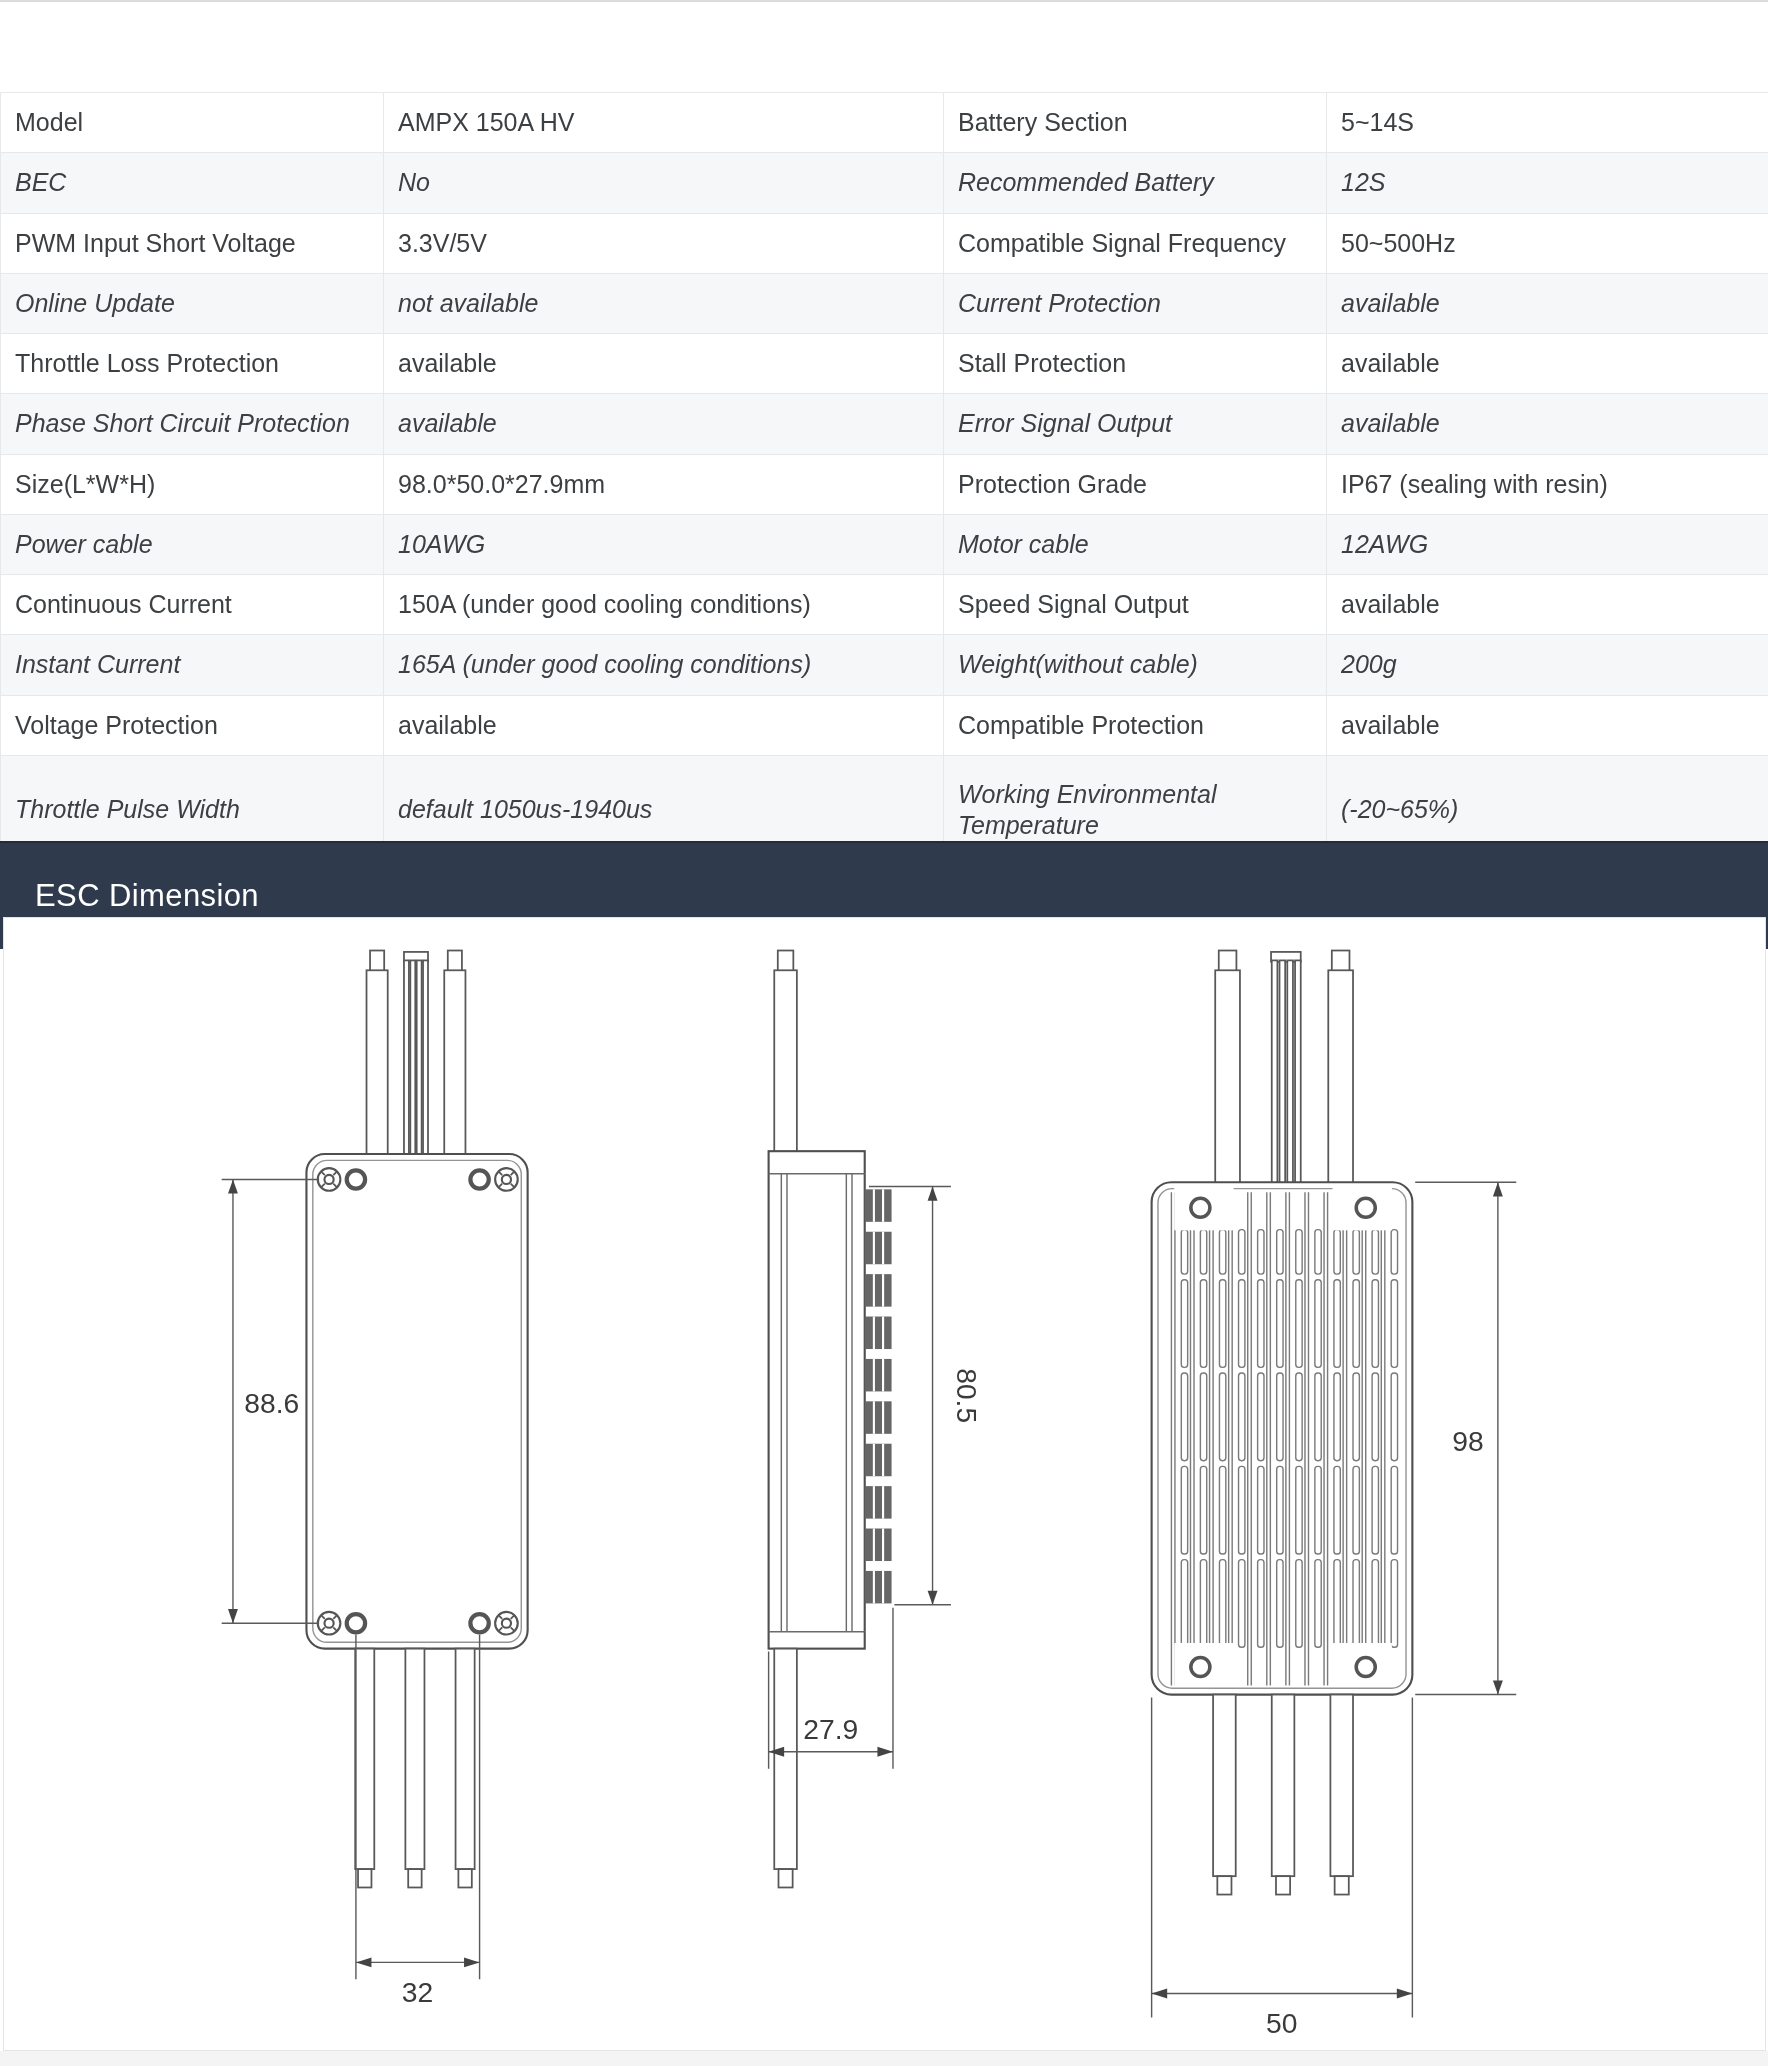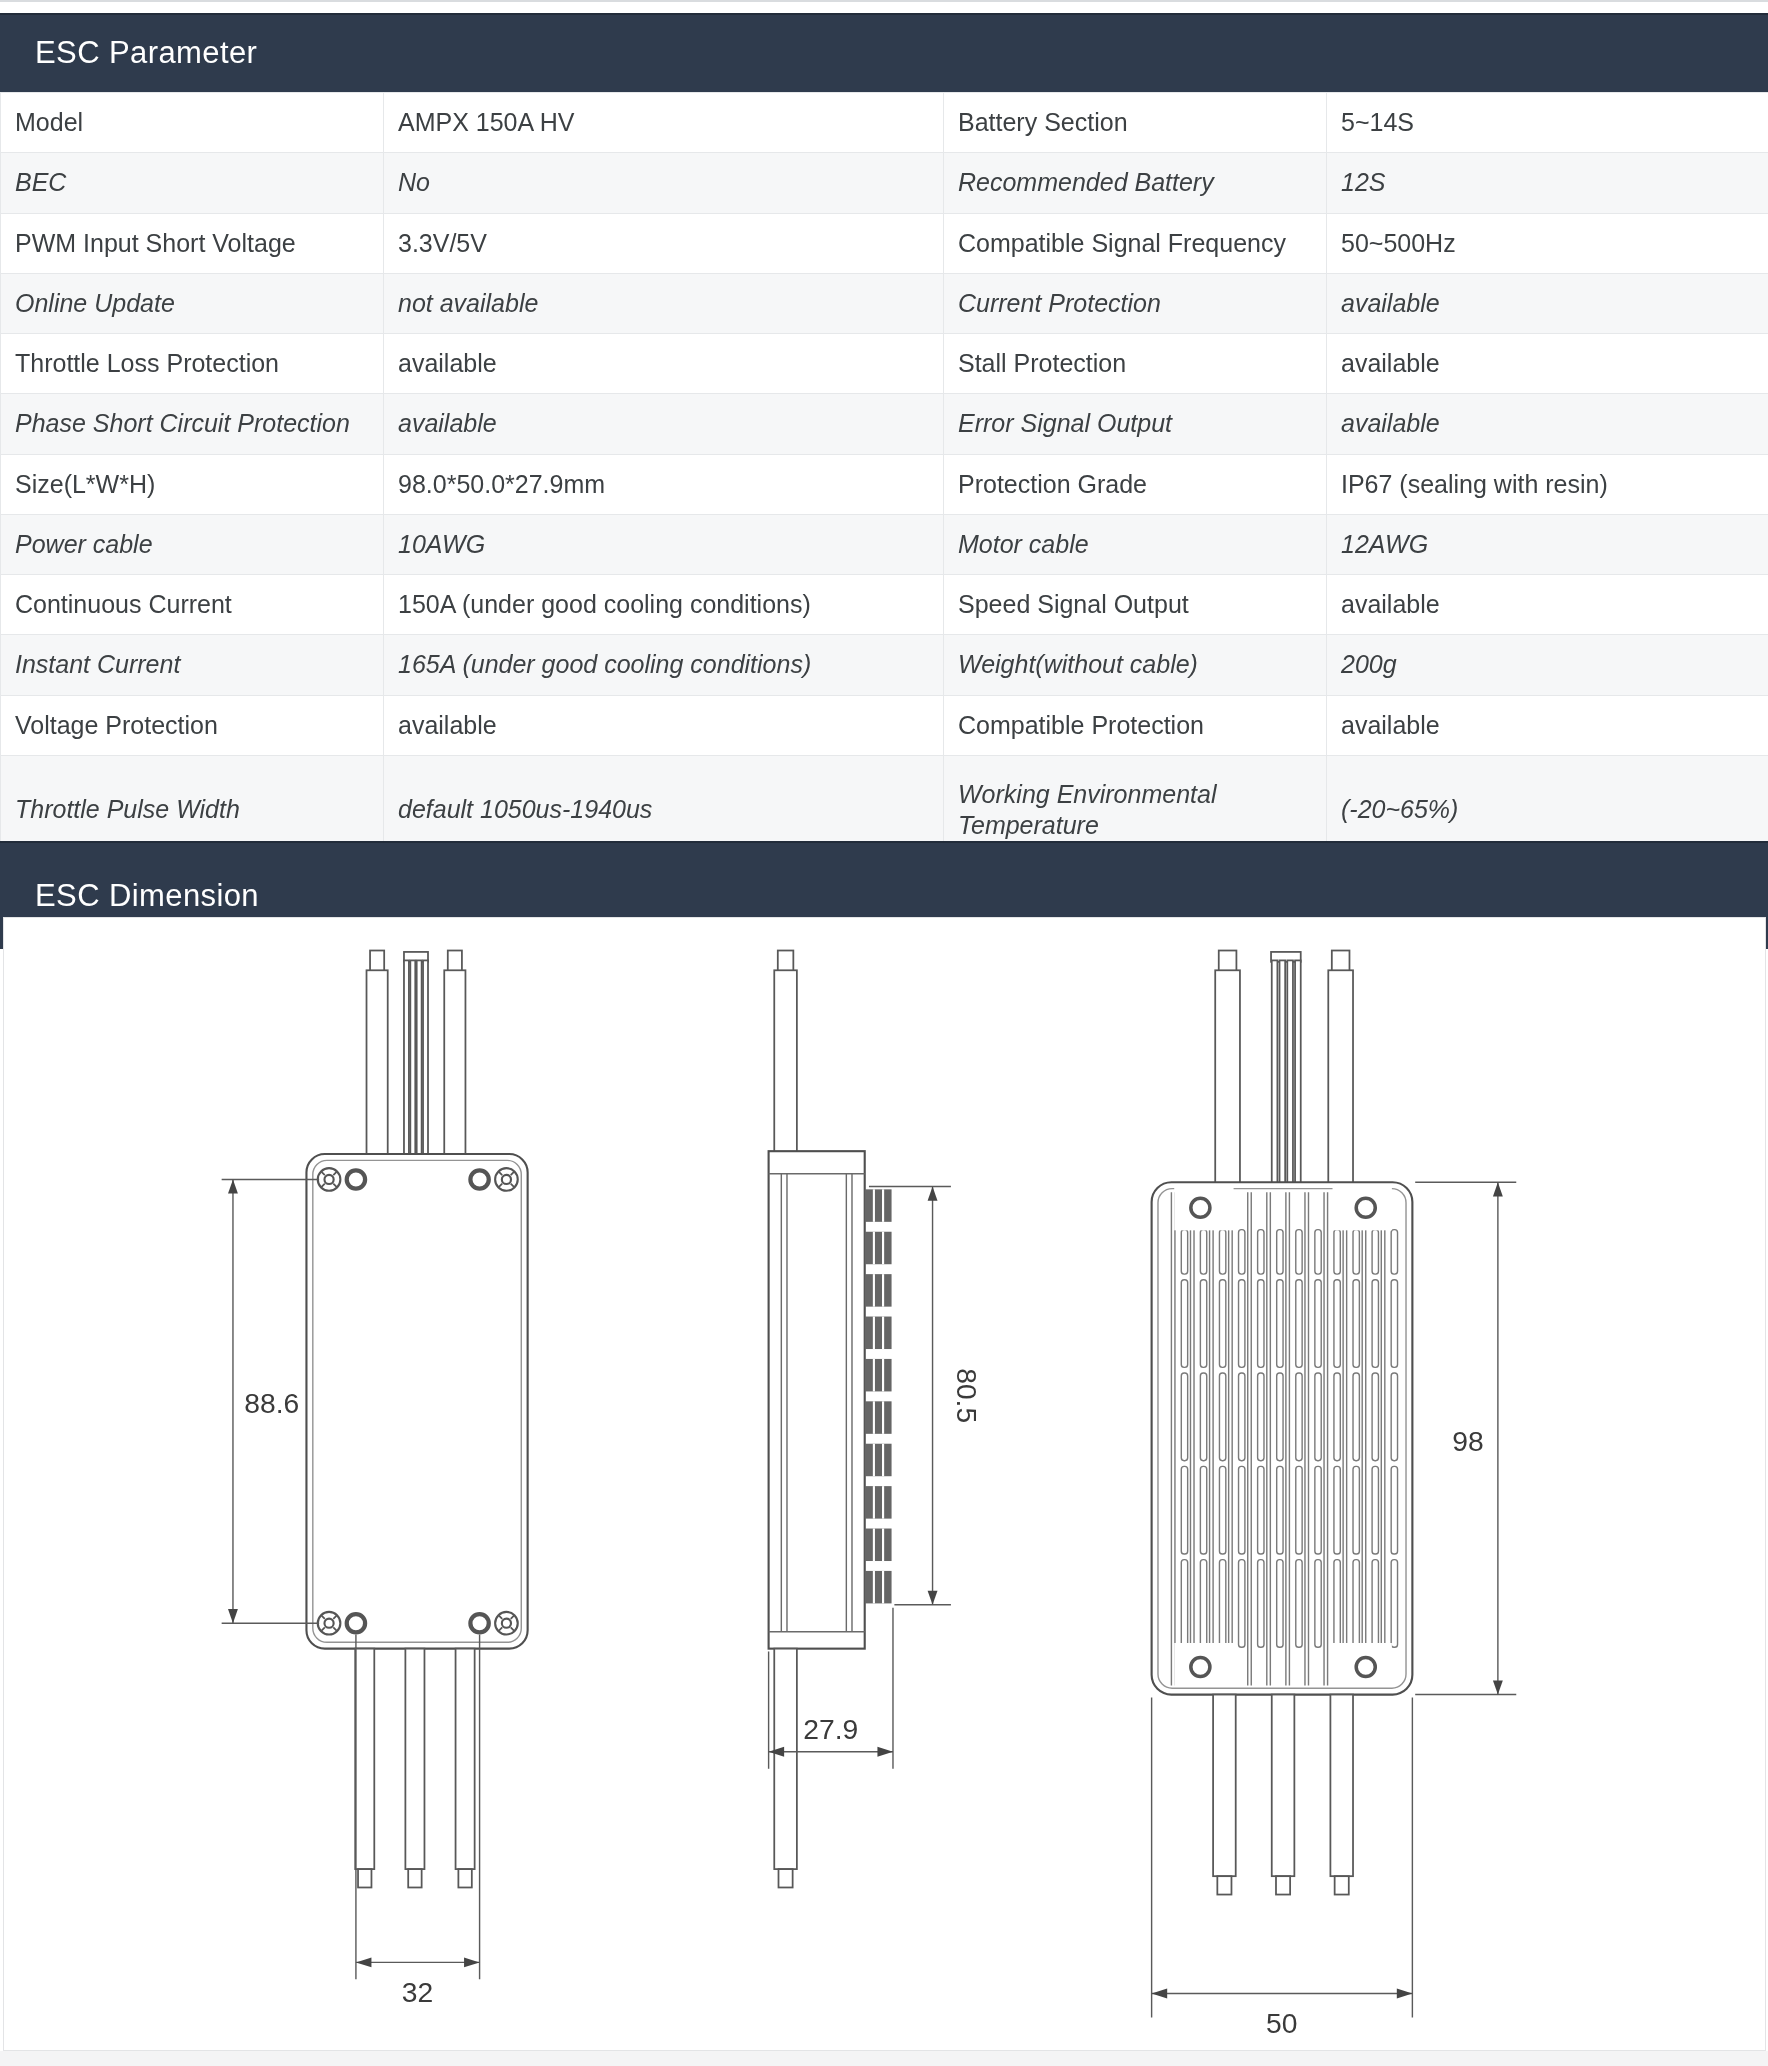--- a/index.html
+++ b/index.html
@@ -34,23 +34,20 @@
   .dtx{font-family:"Liberation Sans",sans-serif;font-size:40px;fill:#3a3a3a;}
   .scr{fill:#ffffff;stroke:#555555;}
 </style>
 </head>
 <body>
 
 <div class="page">
 
   <div class="topline"></div>
 
-  <div class="bar bar1">
-    <span>ESC Parameter</span>
-  </div>
 
   <table class="params">
     <tbody>
         <tr>
       <td class="c1">Model</td>
       <td class="c2">AMPX 150A HV</td>
       <td class="c3">Battery Section</td>
       <td class="c4">5~14S</td>
     </tr>
     <tr class="alt">

